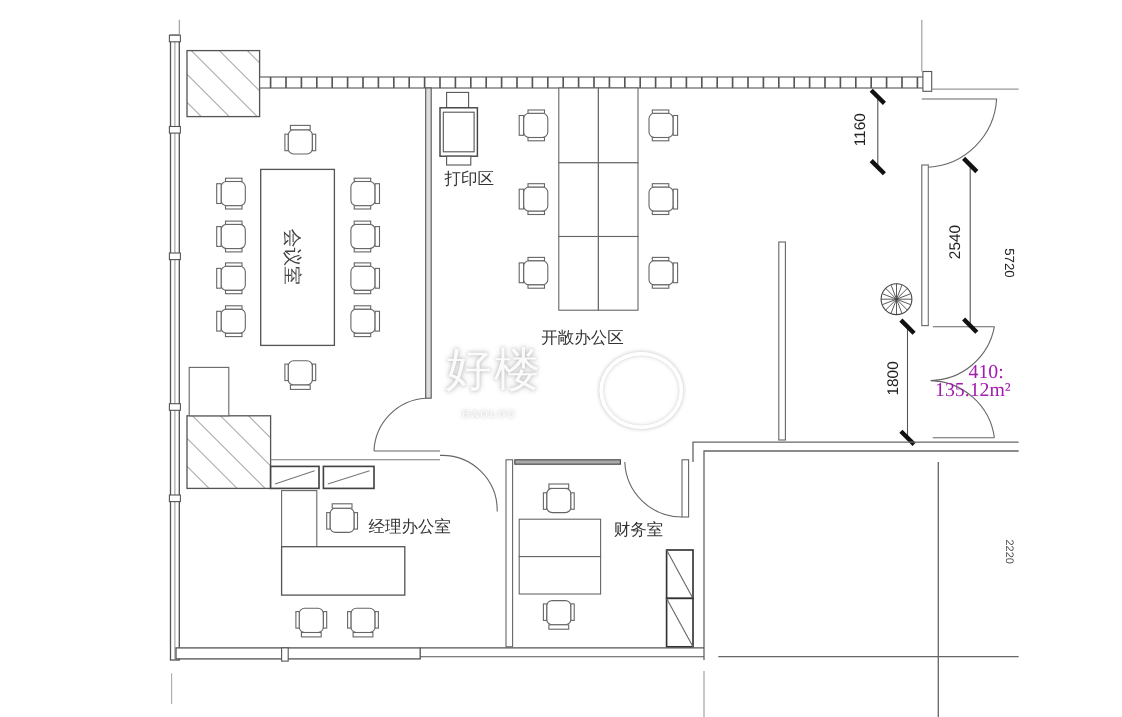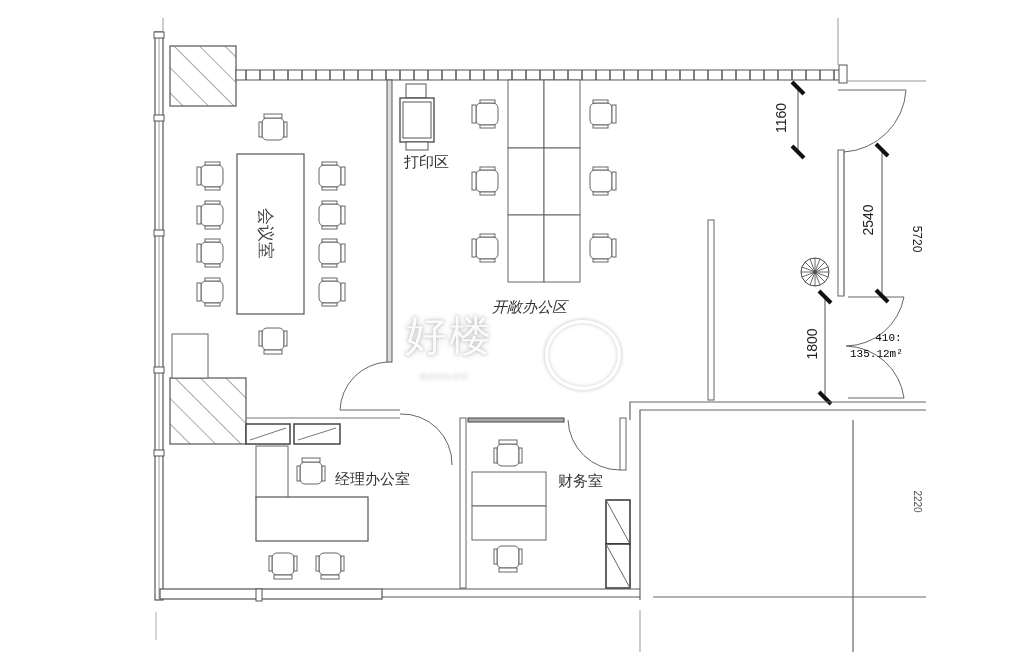--- a/index.html
+++ b/index.html
@@ -3,21 +3,21 @@
 <meta charset="utf-8">
 <style>
   html, body { margin: 0; padding: 0; background: #ffffff; }
   body { width: 1020px; height: 652px; overflow: hidden; position: relative; font-family: "DejaVu Sans", sans-serif; }
   #plan { position: absolute; left: 0; top: 0; width: 1020px; height: 652px; }
   .lbl { position: absolute; font-family: "DejaVu Serif", serif; color: #333; white-space: nowrap; }
   .room-label { font-size: 15px; }
   .dim { position: absolute; font-family: "Liberation Sans", sans-serif; font-size: 14px; color: #222; white-space: nowrap; }
   .rot { transform: rotate(-90deg); transform-origin: center center; }
   .rot90 { transform: rotate(90deg); transform-origin: center center; }
-  .area { position: absolute; font-family: Liberation Mono, monospace; font-size: 11px; color: #000000; line-height: 16px; }
+  .area { position: absolute; font-family: Liberation Serif, serif; font-size: 18px; color: #a21caf; line-height: 16px; }
   .wm { position: absolute; color: rgba(255,255,255,0.92); text-shadow: 0 0 3px #bbb, 0 0 6px #ccc; font-family: "DejaVu Serif", serif; }
 </style>
 </head>
 <body>
 
 <svg id="plan" viewBox="0 0 1020 652" xmlns="http://www.w3.org/2000/svg">
   <defs>
     <pattern id="hatch" patternUnits="userSpaceOnUse" width="18" height="18" patternTransform="rotate(-45)">
       <line x1="0" y1="0" x2="0" y2="18" stroke="#555" stroke-width="1"></line>
     </pattern>
@@ -218,21 +218,21 @@
     <rect x="160" y="589" width="222" height="10" stroke-width="1.2"></rect>
     <rect x="256" y="589" width="6" height="12"></rect>
     <line x1="382" y1="589" x2="640" y2="589"></line>
     <line x1="382" y1="597" x2="640" y2="597"></line>
     <line x1="156" y1="612" x2="156" y2="640" stroke="#aaa"></line>
   </g>
 </svg>
 
 <div class="lbl room-label rot90" style="left:240px;top:222px;font-size:17px;color:#444;">会议室</div>
 <div class="lbl room-label" style="left:404px;top:153px;text-align:center;">打印区</div>
-<div class="lbl room-label" style="left:492px;top:298px;font-style:italic;">开敞办公区</div>
+<div class="lbl room-label" style="left:492px;top:298px;">开敞办公区</div>
 <div class="lbl room-label" style="left:335px;top:470px;font-family:Liberation Mono, monospace;">经理办公室</div>
 <div class="lbl room-label" style="left:558px;top:472px;">财务室</div>
 
 <div class="dim rot" style="left:766px;top:110px;">1160</div>
 <div class="dim rot" style="left:852px;top:212px;">2540</div>
 <div class="dim rot" style="left:796px;top:336px;">1800</div>
 <div class="dim rot90" style="left:904px;top:232px;font-size:12px;">5720</div>
 <div class="dim rot90" style="left:906px;top:496px;font-size:10px;color:#555;">2220</div>
 
 <div class="area" style="left:850px;top:330px;text-align:center;">

